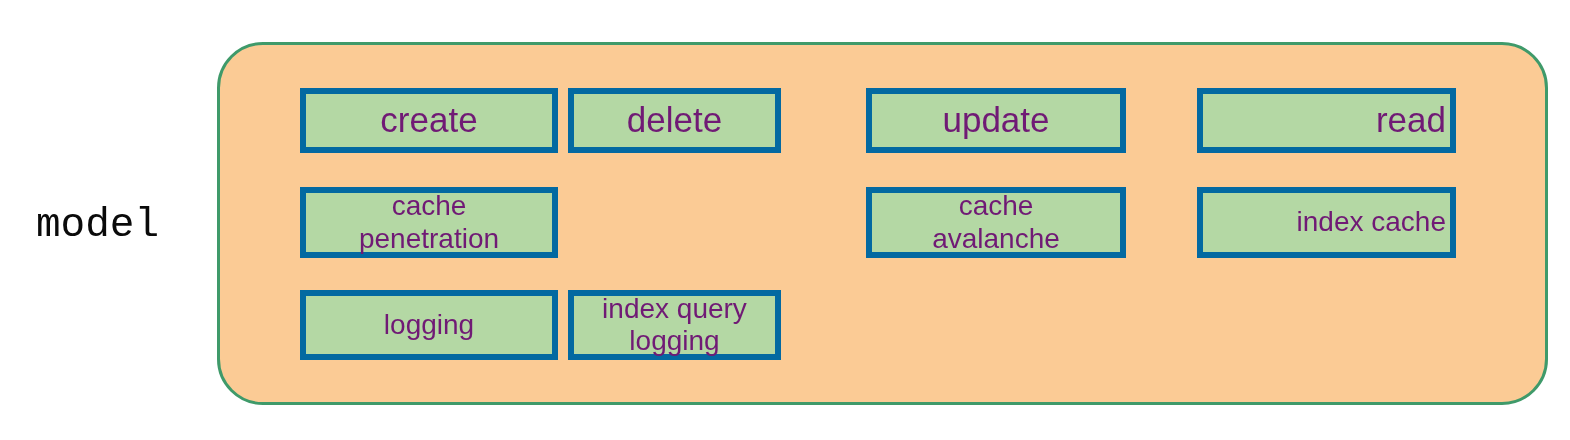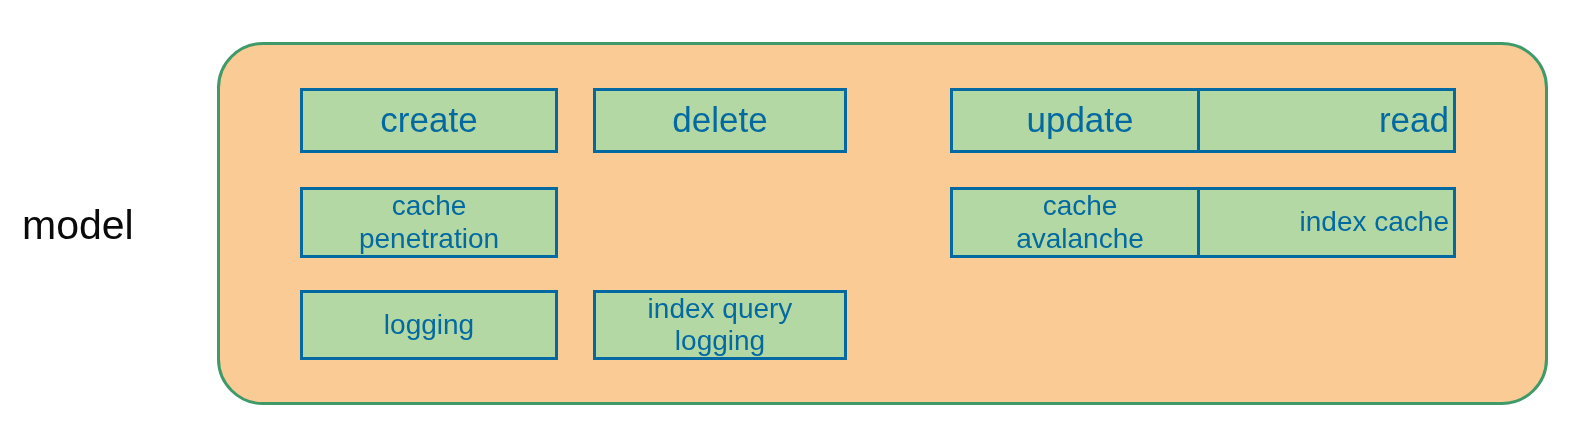--- a/index.html
+++ b/index.html
@@ -18,30 +18,30 @@
   #canvas {
     position: relative;
     width: 1570px;
     height: 440px;
     background: #ffffff;
   }
 
   
   .side-label {
     position: absolute;
-    left: 22px;
+    left: 36px;
     top: 196px;
     width: 180px;
     height: 58px;
     line-height: 58px;
     font-size: 41px;
     color: #0a0a0a;
     text-align: left;
     white-space: nowrap;
-    font-family: Liberation Sans, sans-serif;
+    font-family: Liberation Mono, monospace;
   }
 
   
   .group-container {
     position: absolute;
     left: 217px;
     top: 42px;
     width: 1331px;
     height: 363px;
     box-sizing: border-box;
@@ -56,22 +56,22 @@
     left: 0;
     top: 0;
     width: 100%;
     height: 100%;
   }
 
   .node {
     position: absolute;
     box-sizing: border-box;
     background: #b4d8a4;
-    border: 3px solid #0369a1;
-    color: #0369a1;
+    border: 6px solid #0369a1;
+    color: #701a75;
     display: flex;
     align-items: center;
     justify-content: center;
     text-align: center;
   }
 
   .node .node-text {
     display: block;
     width: 100%;
     padding: 0 4px;
@@ -79,22 +79,22 @@
     white-space: pre-line;
     line-height: 1.16;
   }
 
   
   .node.row-head .node-text { font-size: 35px; }
   .node.row-body .node-text { font-size: 28px; }
 
   
   .col-0 { left: 300px; width: 258px; }
-  .col-1 { left: 593px; width: 254px; }
-  .col-2 { left: 950px; width: 260px; align-items: center; }
+  .col-1 { left: 568px; width: 213px; }
+  .col-2 { left: 866px; width: 260px; align-items: center; }
   .col-3 { left: 1197px; width: 259px; text-align: right; }
 
   
   .row-0 { top: 88px;  height: 65px; }
   .row-1 { top: 187px; height: 71px; }
   .row-2 { top: 290px; height: 70px; }
 </style>
 </head>
 <body>
 

